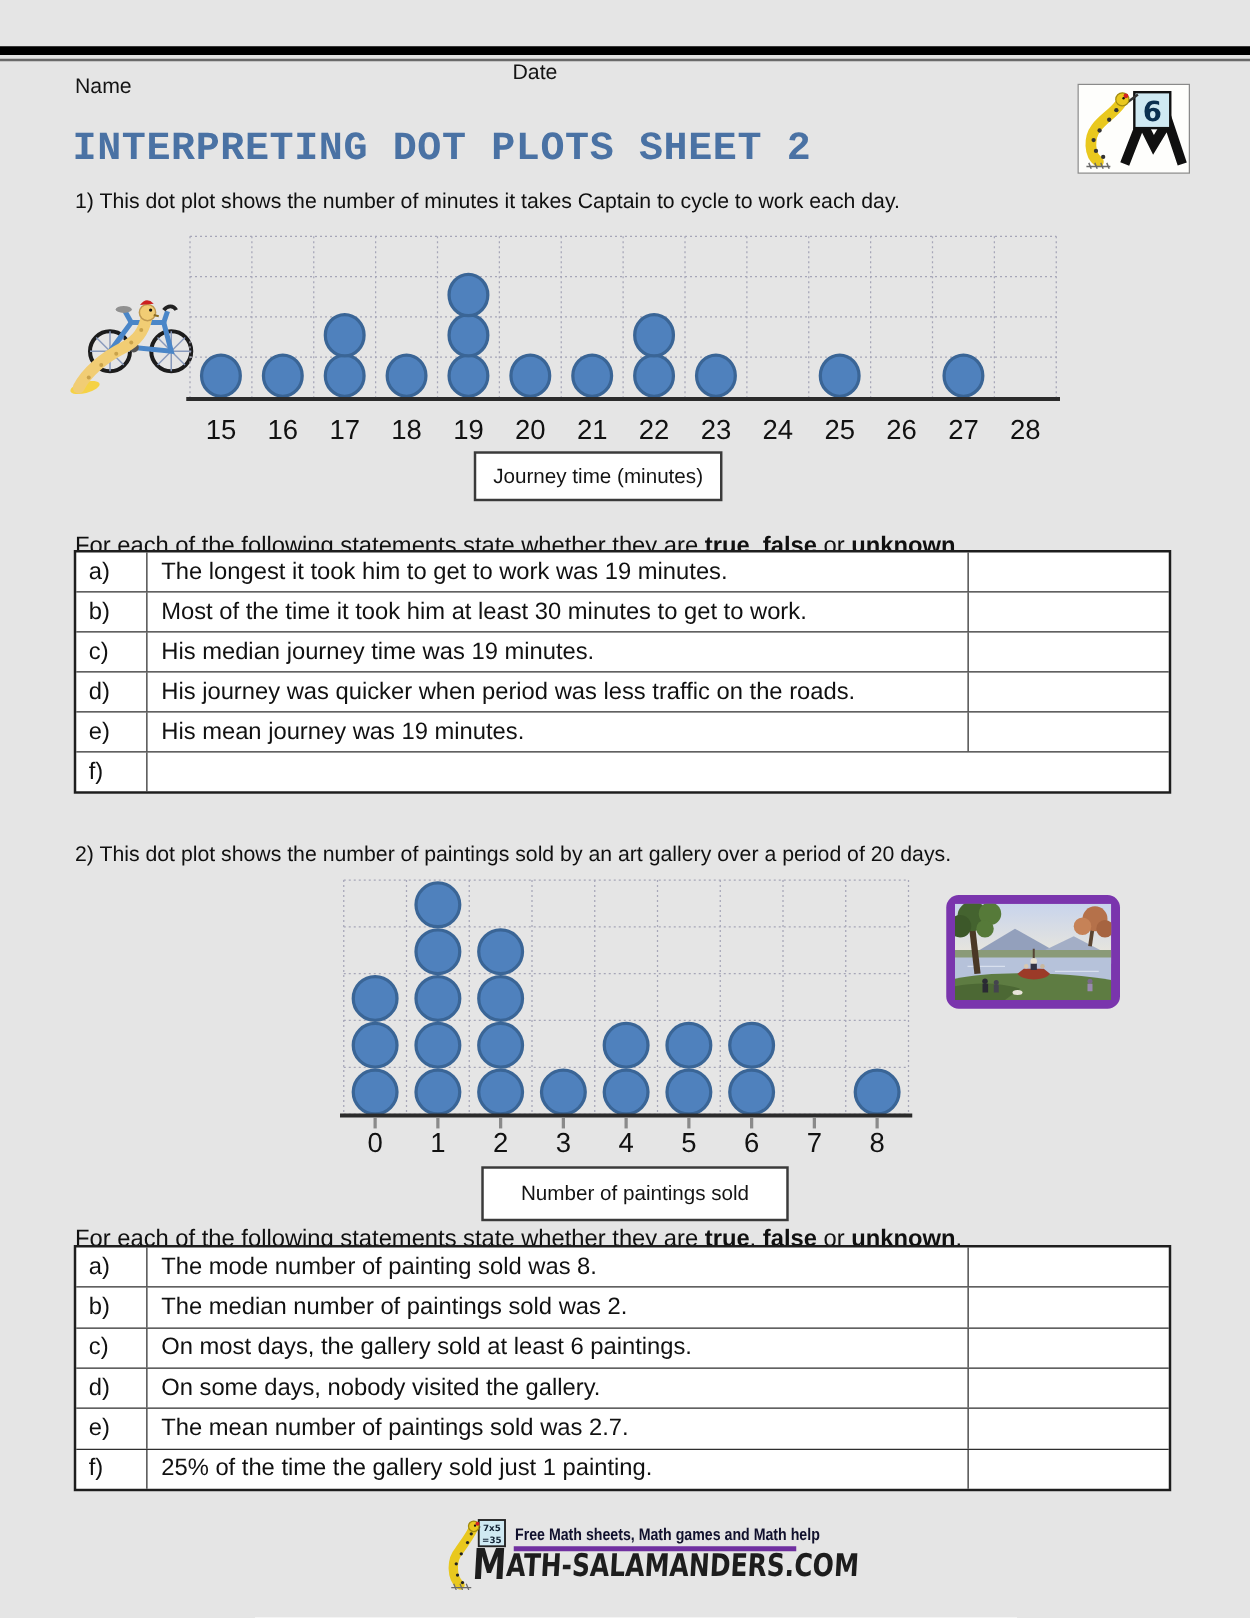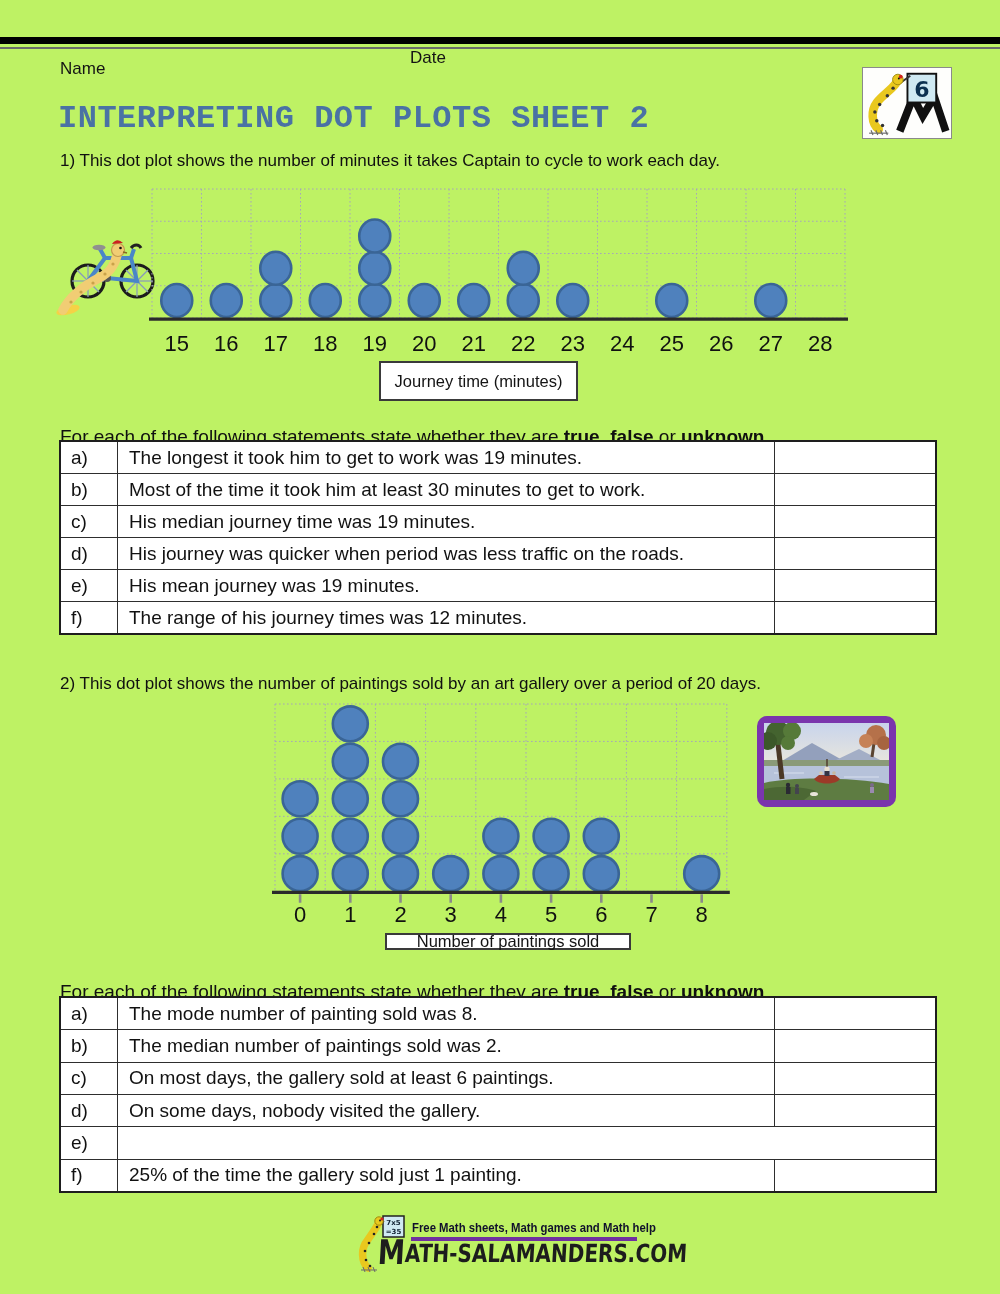--- a/index.html
+++ b/index.html
@@ -1,33 +1,33 @@
 <!DOCTYPE html>
 <html><head>
 <meta charset="utf-8">
 <style>
   html,body{margin:0;padding:0;background:#fff;}
   body{width:1000px;height:1294px;position:relative;font-family:"Liberation Sans",sans-serif;color:#111;}
-  .page{position:absolute;left:0;top:0;width:1000px;height:1294px;background:#bef264;overflow:hidden;}
+  .page{position:absolute;left:0;top:0;width:1000px;height:1294px;background:#e5e5e5;overflow:hidden;}
   .toprule{position:absolute;left:0;top:37px;width:1000px;height:7px;background:#000;}
   .toprule2{position:absolute;left:0;top:47px;width:1000px;height:2px;background:#6a6a6a;}
   .name-label{position:absolute;left:60px;top:59px;font-size:17px;color:#141414;}
   .date-label{position:absolute;left:410px;top:48px;font-size:17px;color:#141414;}
   .logo-box{position:absolute;left:862px;top:67px;width:90px;height:72px;border:1.5px solid #8a8a8a;background:#fefefc;box-sizing:border-box;}
   .title{position:absolute;left:58px;top:100px;margin:0;font-family:Liberation Mono, monospace;font-weight:600;font-size:32px;color:#4a72a4;letter-spacing:.5px;white-space:nowrap;}
   .prompt{position:absolute;left:60px;font-size:17px;color:#101010;white-space:nowrap;}
   #prompt1{top:151px;}
   #prompt2{top:674px;}
   .plot{position:absolute;}
   #plot1{left:152px;top:189px;}
   #plot2{left:275px;top:704px;}
   #bike{position:absolute;left:55px;top:236px;}
   .label-box{position:absolute;border:2px solid #3a3a3a;background:#fff;display:flex;align-items:center;justify-content:center;font-size:16.5px;color:#141414;box-sizing:border-box;}
   #xlabel1{left:379px;top:361px;width:199px;height:40px;}
-  #xlabel2{left:385px;top:933px;width:246px;height:17px;}
+  #xlabel2{left:385px;top:933px;width:246px;height:44px;}
   .intro{position:absolute;left:60px;font-size:19px;color:#101010;white-space:nowrap;margin-top:15px;}
   #intro1{top:411px;}
   #intro2{top:966px;}
   .intro b{font-weight:700;}
   .tf-table{position:absolute;left:59px;width:878px;border:2px solid #1e1e1e;box-sizing:border-box;display:flex;flex-direction:column;background:#fff;}
   #table1{top:440px;height:195px;}
   #table2{top:996px;height:197px;}
   .tf-row{flex:1;display:flex;border-top:1.5px solid #2e2e2e;}
   .tf-row:first-child{border-top:none;}
   .cell-letter{width:57px;border-right:1.5px solid #2e2e2e;display:flex;align-items:center;padding-left:10px;font-size:19px;box-sizing:border-box;}
@@ -209,21 +209,20 @@
         <div class="cell-statement">His journey was quicker when period was less traffic on the roads.</div>
         <div class="cell-answer"></div>
       </div>
     <div class="tf-row">
         <div class="cell-letter">e)</div>
         <div class="cell-statement">His mean journey was 19 minutes.</div>
         <div class="cell-answer"></div>
       </div>
     <div class="tf-row">
         <div class="cell-letter">f)</div>
-        <div class="cell-statement">The range of his journey times was 12 minutes.</div>
         <div class="cell-answer"></div>
       </div>
   </div>
 
   <div class="prompt" id="prompt2">2) This dot plot shows the number of paintings sold by an art gallery over a period of 20 days.</div>
 
   <div id="plot2" class="plot">
       <svg width="454" height="234" style="overflow:visible;display:block">
         <g stroke="#a6a6b8" stroke-width="1" stroke-dasharray="1.6 2.4">
           <line x1="0" y1="0" x2="0" y2="187.25"></line>
@@ -355,20 +354,21 @@
         <div class="cell-statement">On most days, the gallery sold at least 6 paintings.</div>
         <div class="cell-answer"></div>
       </div>
     <div class="tf-row">
         <div class="cell-letter">d)</div>
         <div class="cell-statement">On some days, nobody visited the gallery.</div>
         <div class="cell-answer"></div>
       </div>
     <div class="tf-row">
         <div class="cell-letter">e)</div>
+        <div class="cell-statement">The mean number of paintings sold was 2.7.</div>
         <div class="cell-answer"></div>
       </div>
     <div class="tf-row">
         <div class="cell-letter">f)</div>
         <div class="cell-statement">25% of the time the gallery sold just 1 painting.</div>
         <div class="cell-answer"></div>
       </div>
   </div>
 
   <div class="footer">

